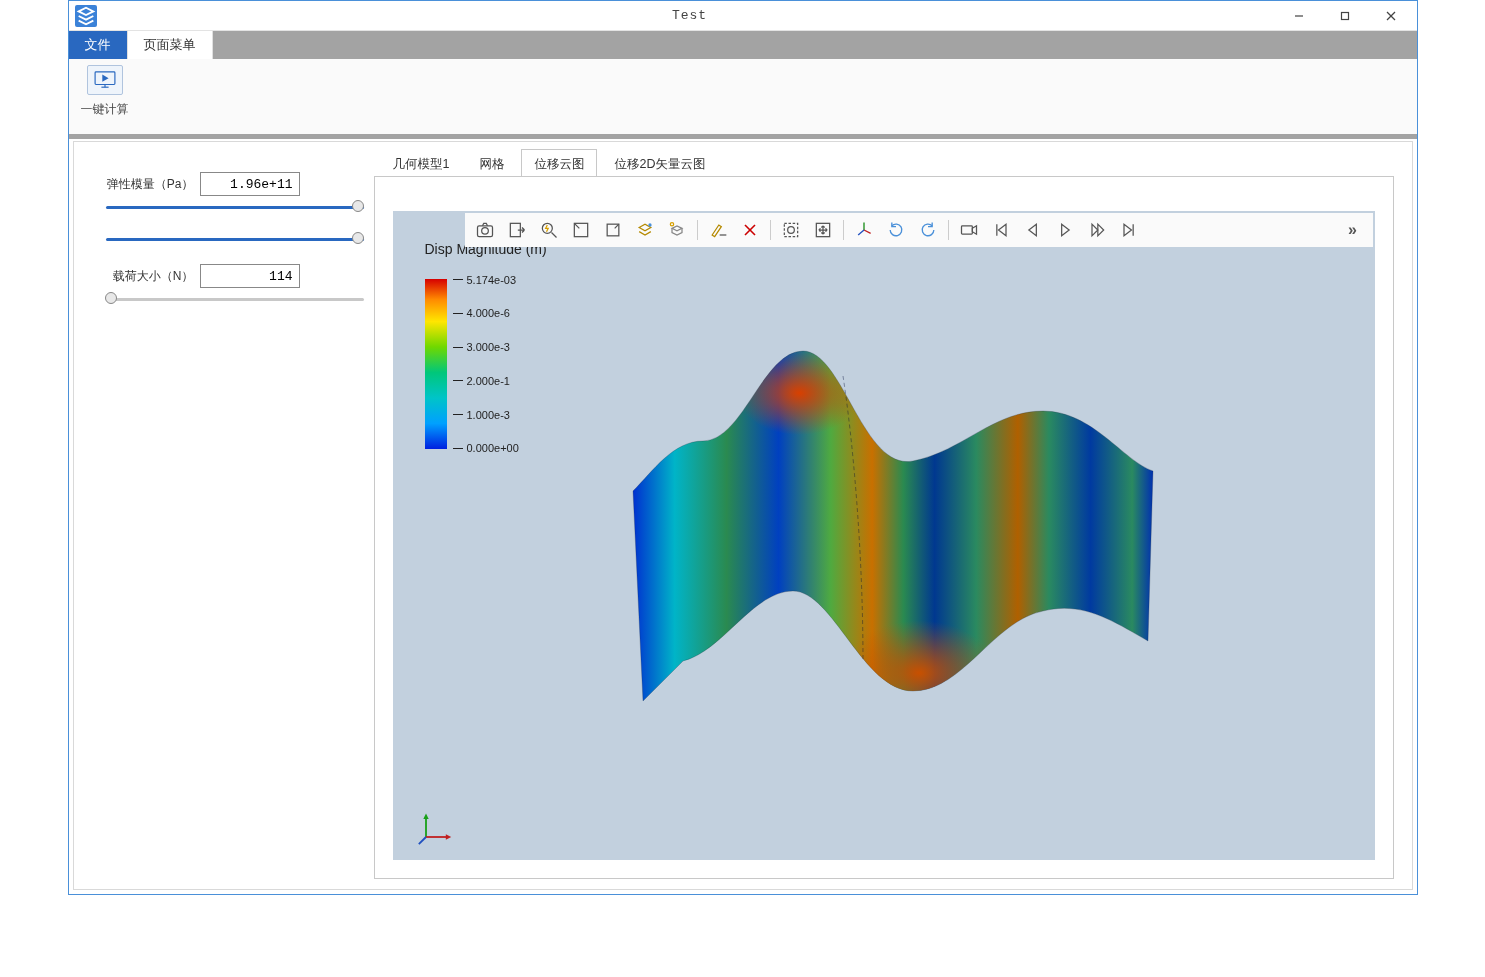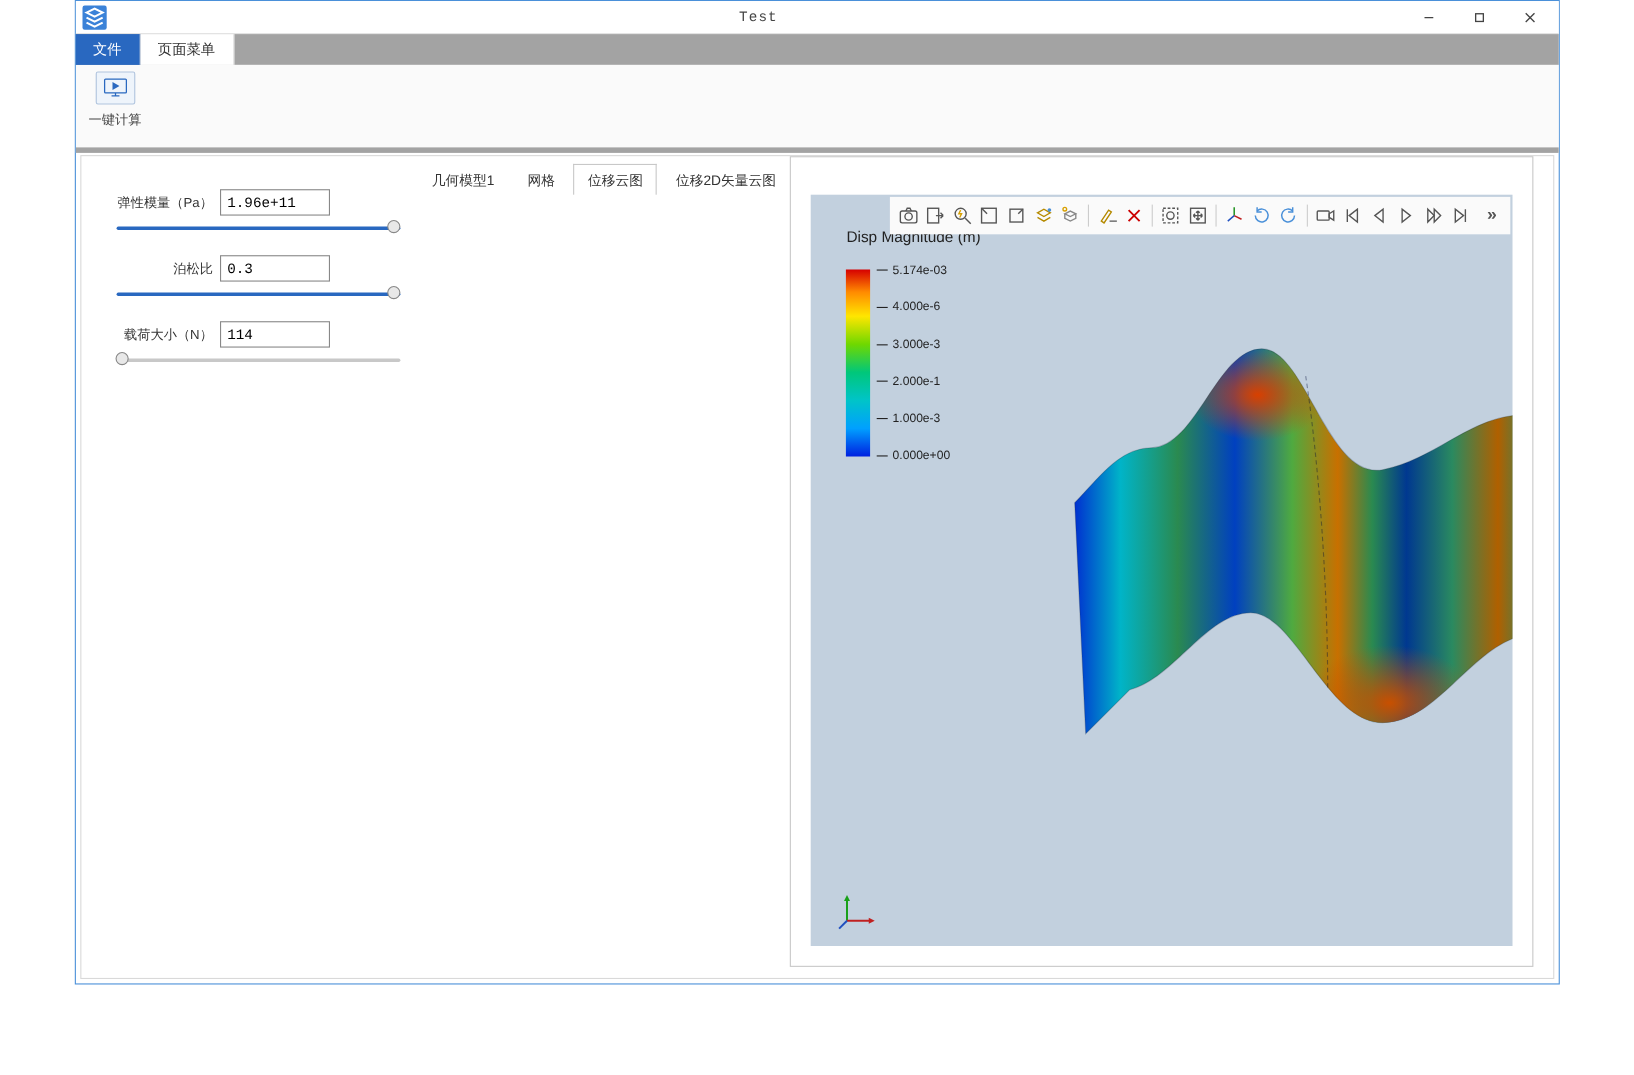--- a/index.html
+++ b/index.html
@@ -20,27 +20,27 @@
   .ribbon { height:80px; background:#fafafa; border-bottom:5px solid #a3a3a3; padding:6px 8px; }
   .ribbon-group { width:56px; text-align:center; }
   .ribbon-icon { width:36px; height:30px; margin:0 auto 2px; display:flex; align-items:center; justify-content:center; border:1px solid #b0c4de; background:#eef4fb; color:#2968c0; border-radius:2px;}
   .ribbon-icon svg { width:22px; height:18px; }
   .ribbon-label { font-size:12px; color:#444; margin-top:6px;}
 
   .workspace { position:absolute; top:140px; left:4px; right:4px; bottom:4px; border:1px solid #d9d9d9; background:#fff; display:flex; }
   .side-panel { width:300px; padding:30px 10px 10px 20px; }
   .param-row { display:flex; align-items:center; margin-bottom:4px; gap:6px; }
   .param-row label { width:100px; text-align:right; font-size:12px; color:#333; }
-  .param-row input { width:100px; height:24px; border:1px solid #888; padding:2px 6px; font-family:"Courier New",monospace; font-size:13px; }
+  .param-row input { width:100px; height:24px; border:1px solid #888; padding:2px 6px; font-family:"Courier New",monospace; font-size:13px;text-align:right; }
   .slider-wrap { margin:0 0 18px 12px; position:relative; height:14px; }
   .slider-track { position:absolute; left:0; right:0; top:6px; height:3px; background:#2968c0; border-radius:2px;}
   .slider-track.gray { background:#c8c8c8; }
   .slider-thumb { position:absolute; top:0px; width:12px; height:12px; background:#e8e8e8; border:1px solid #888; border-radius:50%; }
 
-  .viz-area { flex:1; padding:0 18px 10px 0; display:flex; flex-direction:row; }
+  .viz-area { flex:1; padding:0 18px 10px 0; display:flex; flex-direction:column; }
   .viz-tabs { height:34px; display:flex; align-items:flex-end; gap:4px; padding-left:6px; }
   .viz-tab { padding:6px 12px 4px; font-size:12.5px; color:#333; cursor:pointer; border:1px solid transparent; border-bottom:none; position:relative; top:1px;}
   .viz-tab.active { border-color:#c8c8c8; background:#fff; }
   .viz-canvas-wrap { flex:1; border:1px solid #c8c8c8; background:#fff; position:relative; overflow:hidden; padding:34px 18px 18px; }
   .viz-toolbar { height:34px; background:#fafafa; display:flex; align-items:center; gap:4px; padding:0 6px; font-size:16px; color:#555; position:absolute; top:36px; left:90px; right:20px; z-index:4;}
   .tb-btn { width:28px; height:28px; display:flex; align-items:center; justify-content:center; cursor:pointer; border-radius:2px;}
   .tb-sep { width:1px; height:20px; background:#ccc; margin:0 2px; }
   .tb-btn svg { width:20px; height:20px; }
   .viz-canvas { width:100%; height:100%; background:#c2d0de; position:relative; overflow:hidden;}
 
@@ -118,24 +118,20 @@
 
       <div class="param-row">
         <label>弹性模量（Pa）</label>
         <input type="text" value="1.96e+11" style="">
       </div>
       <div class="slider-wrap">
         <div class="slider-track"></div>
           <div class="slider-thumb" style="left:calc(98% - 6px);"></div>
       </div>
 
-      <div class="param-row">
-        <label>泊松比</label>
-        <input type="text" value="0.3" style="">
-      </div>
       <div class="slider-wrap">
         <div class="slider-track"></div>
           <div class="slider-thumb" style="left:calc(98% - 6px);"></div>
       </div>
 
       <div class="param-row">
         <label>载荷大小（N）</label>
         <input type="text" value="114" style="">
       </div>
       <div class="slider-wrap">

